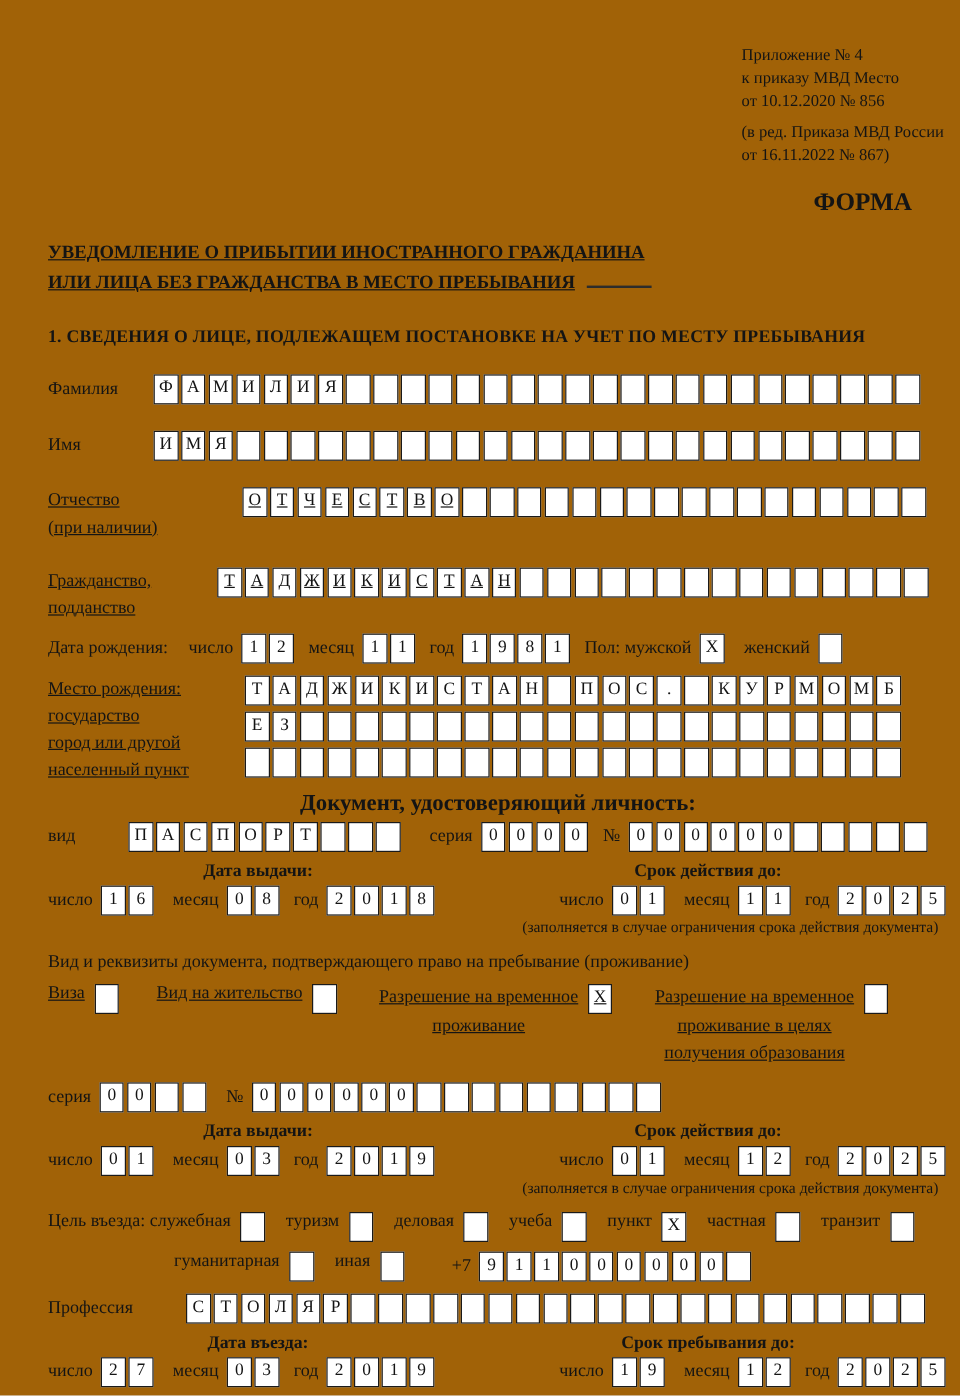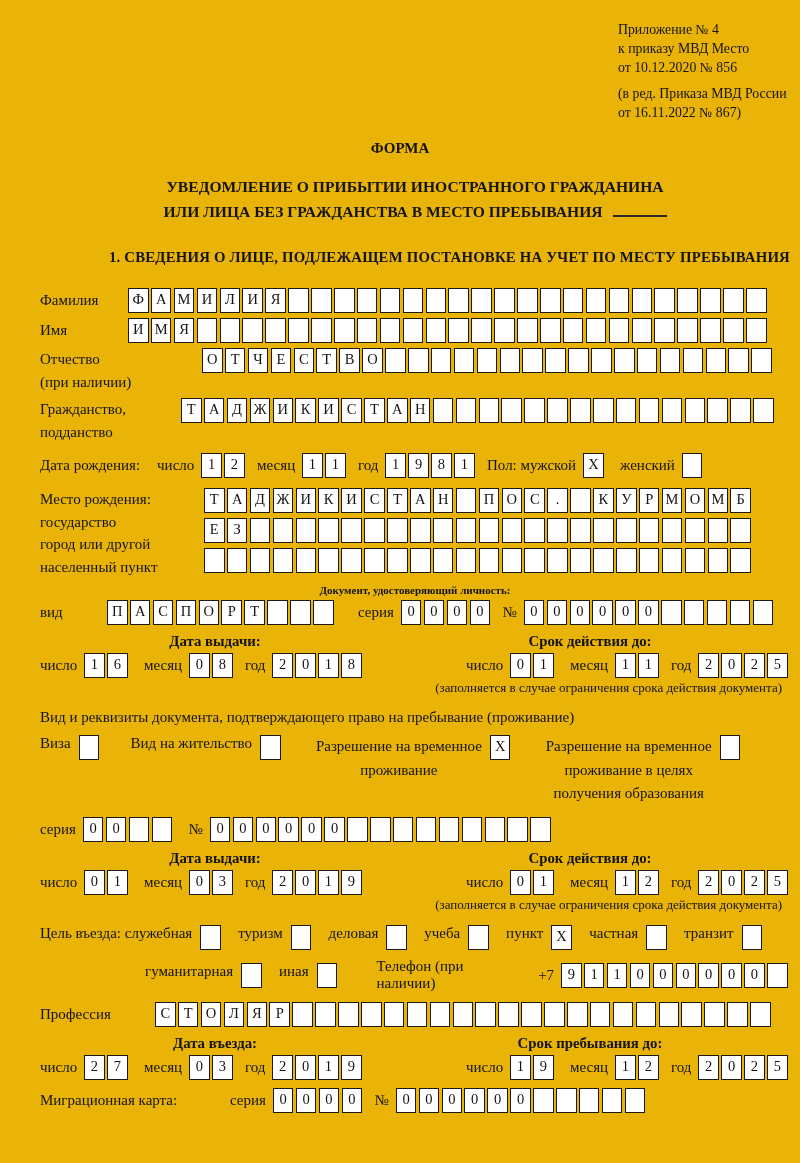--- a/index.html
+++ b/index.html
@@ -1,44 +1,44 @@
 <!DOCTYPE html>
 <html><head>
 <meta charset="utf-8">
 <style>
   html,body { margin:0; padding:0; background:#e8e8e8; }
   .page {
     width:800px; height:1163px; box-sizing:border-box;
-    margin:0 auto; background:#eab308; color:#141414;
+    margin:0 auto; background:#a16207; color:#141414;
     font-family:"Liberation Serif", serif; font-size:15px;
-    padding:20px 10px 10px 40px; position:relative; overflow:hidden;
+    padding:36px 10px 10px 40px; position:relative; overflow:hidden;
   }
   
   .cbox {
     display:inline-block; box-sizing:border-box;
     width:20.5px; height:25px; border:1.7px solid #1a1a1a;
     margin-right:2.4px; text-align:center;
     font-size:14.5px; line-height:21.5px; vertical-align:middle;
     background:#fff;
   }
   .boxes { display:inline-flex; flex:0 0 auto; }
-  .frow { display:flex; align-items:center; margin-top:5px; }
-  .frow.top { align-items:flex-start; }
+  .frow { display:flex; align-items:center; margin-top:22px; }
+  .frow.top { align-items:flex-start;text-decoration:underline; }
   .lbl { flex:0 0 auto; }
   .w88 { width:88px; } .w141 { width:141px; } .w162 { width:162px; }
   .w164 { width:164px; }
   .two-line { line-height:1.5; }
   
   .annex { margin-left:578px; font-size:13.8px; line-height:1.38; }
   .annex-gap { height:7px; }
-  .form-word { text-align:center; padding-right:30px; font-weight:bold; margin-top:18px; font-size:15px; }
-  .title { text-align:center; font-weight:bold; font-size:15.6px; margin-top:18px; line-height:1.6; }
+  .form-word { text-align:right; padding-right:30px; font-weight:bold; margin-top:18px; font-size:21px; }
+  .title { text-align:left; font-weight:bold; font-size:15.6px; margin-top:18px; line-height:1.6;text-decoration:underline; }
   .title-underline { display:inline-block; width:54px; border-bottom:2.2px solid #2c2c2c; height:14px; margin-left:10px; }
-  .section { text-align:right; font-weight:bold; font-size:14.8px; margin-top:24px; letter-spacing:0.2px; }
-  .center-head { text-align:center; font-weight:bold; margin-top:6px; font-size:11px; }
+  .section { text-align:left; font-weight:bold; font-size:14.8px; margin-top:24px; letter-spacing:0.2px; }
+  .center-head { text-align:center; font-weight:bold; margin-top:6px; font-size:19px; }
   
   .dp-heads { display:flex; margin-top:8px; font-weight:bold; font-size:14.8px; }
   .dph-left { width:350px; text-align:center; }
   .dph-right { width:400px; text-align:center; }
   .dp-row { display:flex; align-items:center; margin-top:3px; }
   .dpl { width:426px; display:flex; align-items:center; }
   .dpr { display:flex; align-items:center; }
   .sub { margin-right:7px; }
   .gap14 { margin-left:14px; } .gap22 { margin-left:22px; } .gap10 { margin-left:10px; }
   .note-r { text-align:right; padding-right:8px; font-size:13px; margin-top:2px; }
@@ -575,21 +575,20 @@
       <span class="boxes">
           <span class="cbox"></span>
         </span>
     </span>
     <span class="cbi">
       <span>иная</span>
       <span class="boxes">
           <span class="cbox"></span>
         </span>
     </span>
-    <span class="sub gap22">Телефон (при наличии)</span>
     <span class="sub gap22">+7</span>
     <span class="boxes">
         <span class="cbox">9</span>
         <span class="cbox">1</span>
         <span class="cbox">1</span>
         <span class="cbox">0</span>
         <span class="cbox">0</span>
         <span class="cbox">0</span>
         <span class="cbox">0</span>
         <span class="cbox">0</span>

